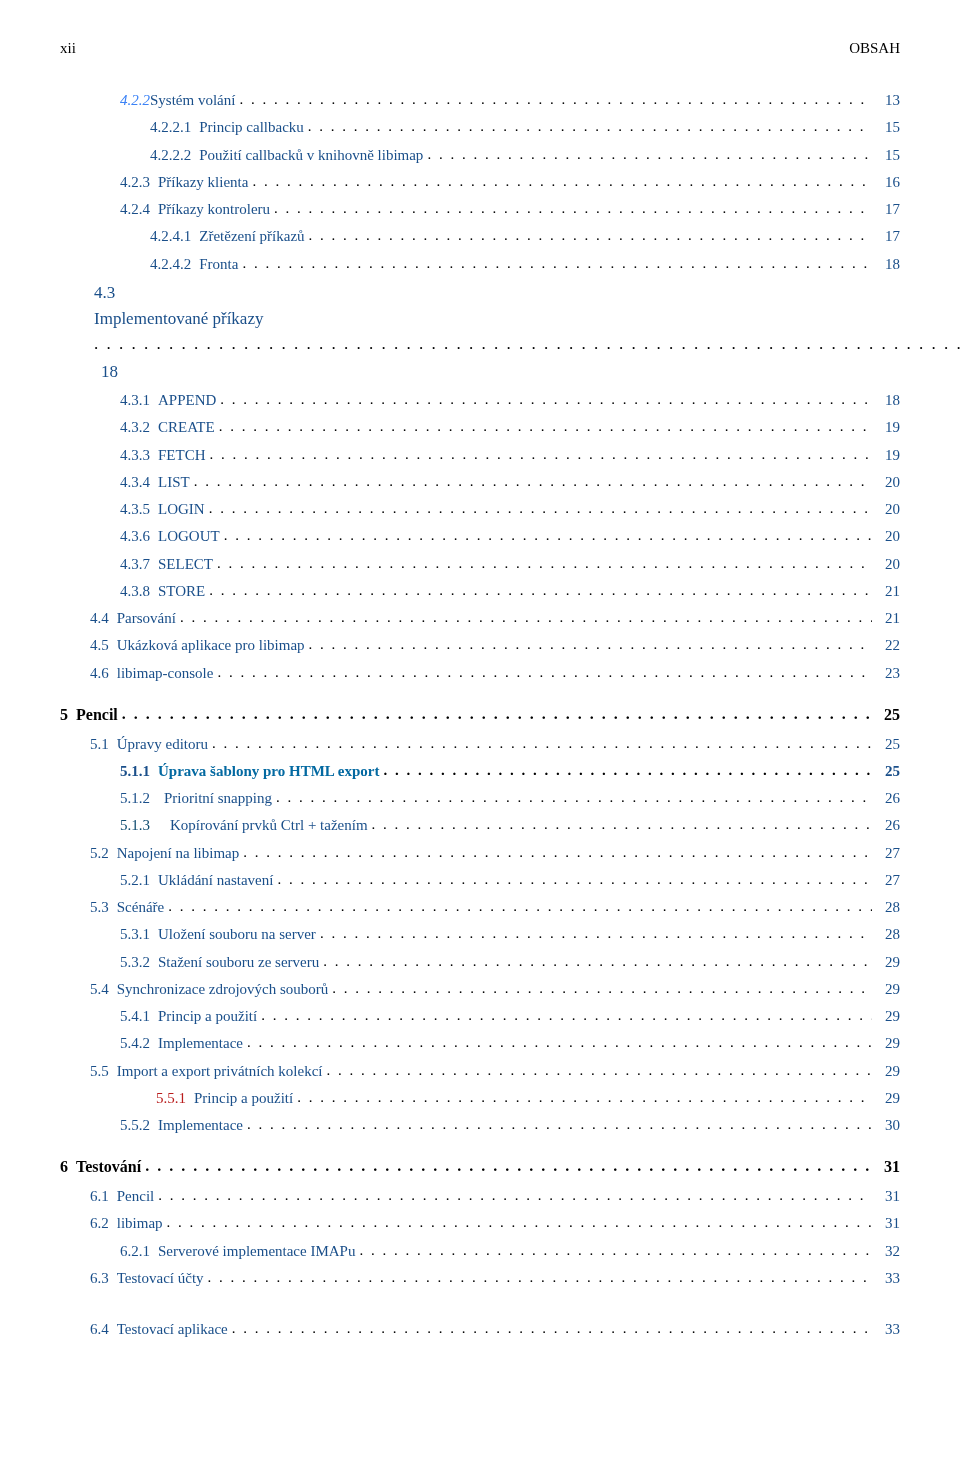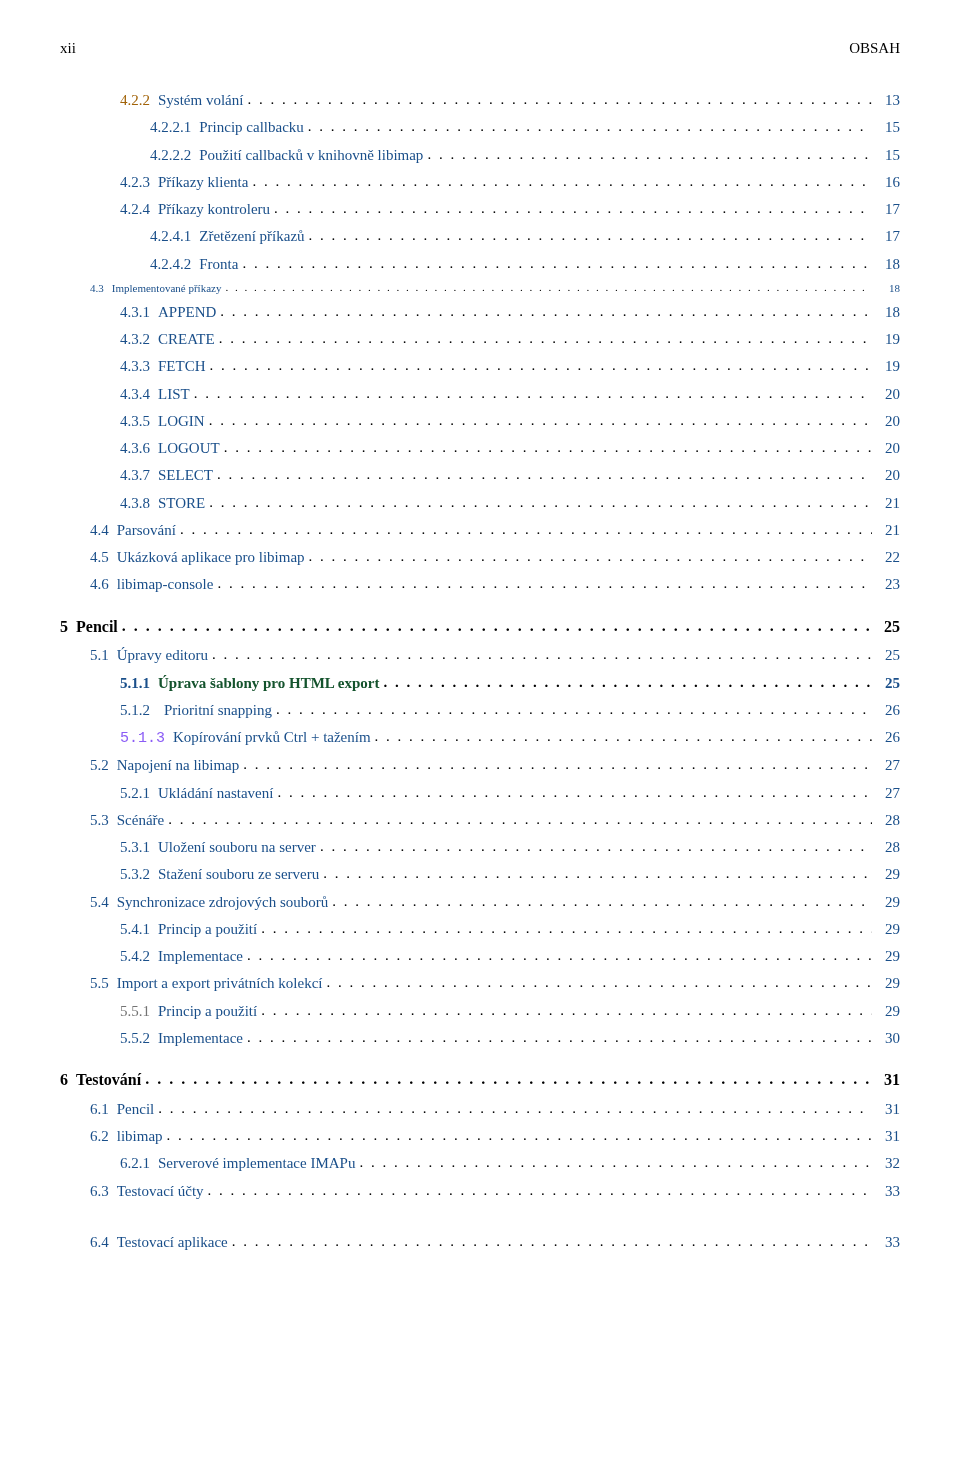--- a/index.html
+++ b/index.html
@@ -63,21 +63,21 @@
 </head>
 <body>
 
 <div class="page-header">
   <span>xii</span>
   <span>OBSAH</span>
 </div>
 
 <div id="toc-container">
 <div class="toc-entry indent-2" style="font-size: 15px;">
-      <span class="toc-number toc-link" style="margin-right: 8px; color: #a16207;">4.2.2</span>
+      <span class="toc-number toc-link" style="margin-right: 0; color: #3b82f6; font-style: italic;">4.2.2</span>
       <span class="toc-label toc-link" style="color: rgb(26, 79, 138);">Systém volání</span>
       <span class="toc-dots" style="overflow: hidden; white-space: nowrap;"><span class="dots-content" style="color:#000;">. . . . . . . . . . . . . . . . . . . . . . . . . . . . . . . . . . . . . . . . . . . . . . . . . . . . . . . . . . . . . . . . . . . . . . . . . . . . . . . .</span></span>
       <span class="toc-page" style="color: rgb(26, 79, 138);">13</span>
     </div>
     <div class="toc-entry" style="padding-left: 90px; font-size: 15px;">
       <span class="toc-number toc-link" style="margin-right: 8px; color: rgb(26, 79, 138);">4.2.2.1</span>
       <span class="toc-label toc-link" style="color: rgb(26, 79, 138);">Princip callbacku</span>
       <span class="toc-dots" style="overflow: hidden; white-space: nowrap;"><span class="dots-content" style="color:#000;">. . . . . . . . . . . . . . . . . . . . . . . . . . . . . . . . . . . . . . . . . . . . . . . . . . . . . . . . . . . . . . . . . . . . . . . . . . . . . . . .</span></span>
       <span class="toc-page" style="color: rgb(26, 79, 138);">15</span>
     </div>
@@ -104,21 +104,21 @@
       <span class="toc-label toc-link" style="color: rgb(26, 79, 138);">Zřetězení příkazů</span>
       <span class="toc-dots" style="overflow: hidden; white-space: nowrap;"><span class="dots-content" style="color:#000;">. . . . . . . . . . . . . . . . . . . . . . . . . . . . . . . . . . . . . . . . . . . . . . . . . . . . . . . . . . . . . . . . . . . . . . . . . . . . . . . .</span></span>
       <span class="toc-page" style="color: rgb(26, 79, 138);">17</span>
     </div>
     <div class="toc-entry" style="padding-left: 90px; font-size: 15px;">
       <span class="toc-number toc-link" style="margin-right: 8px; color: rgb(26, 79, 138);">4.2.4.2</span>
       <span class="toc-label toc-link" style="color: rgb(26, 79, 138);">Fronta</span>
       <span class="toc-dots" style="overflow: hidden; white-space: nowrap;"><span class="dots-content" style="color:#000;">. . . . . . . . . . . . . . . . . . . . . . . . . . . . . . . . . . . . . . . . . . . . . . . . . . . . . . . . . . . . . . . . . . . . . . . . . . . . . . . .</span></span>
       <span class="toc-page" style="color: rgb(26, 79, 138);">18</span>
     </div>
-    <div class="toc-entry indent-1" style="font-size: 11px;">
+    <div class="toc-entry indent-1" style="font-size: 17px; flex-direction: column;">
       <span class="toc-number toc-link" style="margin-right: 8px; color: rgb(26, 79, 138);">4.3</span>
       <span class="toc-label toc-link" style="color: rgb(26, 79, 138);">Implementované příkazy</span>
       <span class="toc-dots" style="overflow: hidden; white-space: nowrap;"><span class="dots-content" style="color:#000;">. . . . . . . . . . . . . . . . . . . . . . . . . . . . . . . . . . . . . . . . . . . . . . . . . . . . . . . . . . . . . . . . . . . . . . . . . . . . . . . .</span></span>
       <span class="toc-page" style="color: rgb(26, 79, 138);">18</span>
     </div>
     <div class="toc-entry indent-2" style="font-size: 15px;">
       <span class="toc-number toc-link" style="margin-right: 8px; color: rgb(26, 79, 138);">4.3.1</span>
       <span class="toc-label toc-link" style="color: rgb(26, 79, 138);">APPEND</span>
       <span class="toc-dots" style="overflow: hidden; white-space: nowrap;"><span class="dots-content" style="color:#000;">. . . . . . . . . . . . . . . . . . . . . . . . . . . . . . . . . . . . . . . . . . . . . . . . . . . . . . . . . . . . . . . . . . . . . . . . . . . . . . . .</span></span>
       <span class="toc-page" style="color: rgb(26, 79, 138);">18</span>
@@ -190,32 +190,32 @@
       <span class="toc-page">25</span>
     </div>
     <div class="toc-entry indent-1" style="font-size: 15px;">
       <span class="toc-number toc-link" style="margin-right: 8px; color: rgb(26, 79, 138);">5.1</span>
       <span class="toc-label toc-link" style="color: rgb(26, 79, 138);">Úpravy editoru</span>
       <span class="toc-dots" style="overflow: hidden; white-space: nowrap;"><span class="dots-content" style="color:#000;">. . . . . . . . . . . . . . . . . . . . . . . . . . . . . . . . . . . . . . . . . . . . . . . . . . . . . . . . . . . . . . . . . . . . . . . . . . . . . . . .</span></span>
       <span class="toc-page" style="color: rgb(26, 79, 138);">25</span>
     </div>
     <div class="toc-entry indent-2" style="font-size: 15px; font-weight: bold;">
       <span class="toc-number toc-link" style="margin-right: 8px; color: rgb(26, 79, 138);">5.1.1</span>
-      <span class="toc-label toc-link" style="color: #14532d;">Úprava šablony pro HTML export</span>
+      <span class="toc-label toc-link" style="color: #0369a1;">Úprava šablony pro HTML export</span>
       <span class="toc-dots" style="overflow: hidden; white-space: nowrap;"><span class="dots-content" style="color:#000;">. . . . . . . . . . . . . . . . . . . . . . . . . . . . . . . . . . . . . . . . . . . . . . . . . . . . . . . . . . . . . . . . . . . . . . . . . . . . . . . .</span></span>
       <span class="toc-page" style="color: rgb(26, 79, 138);">25</span>
     </div>
     <div class="toc-entry indent-2" style="font-size: 15px;">
       <span class="toc-number toc-link" style="margin-right: 14px; color: rgb(26, 79, 138);">5.1.2</span>
       <span class="toc-label toc-link" style="color: rgb(26, 79, 138);">Prioritní snapping</span>
       <span class="toc-dots" style="overflow: hidden; white-space: nowrap;"><span class="dots-content" style="color:#000;">. . . . . . . . . . . . . . . . . . . . . . . . . . . . . . . . . . . . . . . . . . . . . . . . . . . . . . . . . . . . . . . . . . . . . . . . . . . . . . . .</span></span>
       <span class="toc-page" style="color: rgb(26, 79, 138);">26</span>
     </div>
     <div class="toc-entry indent-2" style="font-size: 15px;">
-      <span class="toc-number toc-link" style="margin-right: 8px; color: #8b5cf6; font-family: Liberation Mono, monospace;">5.1.3</span>
+      <span class="toc-number toc-link" style="margin-right: 20px; color: #0c4a6e;">5.1.3</span>
       <span class="toc-label toc-link" style="color: rgb(26, 79, 138);">Kopírování prvků Ctrl + tažením</span>
       <span class="toc-dots" style="overflow: hidden; white-space: nowrap;"><span class="dots-content" style="color:#000;">. . . . . . . . . . . . . . . . . . . . . . . . . . . . . . . . . . . . . . . . . . . . . . . . . . . . . . . . . . . . . . . . . . . . . . . . . . . . . . . .</span></span>
       <span class="toc-page" style="color: rgb(26, 79, 138);">26</span>
     </div>
     <div class="toc-entry indent-1" style="font-size: 15px;">
       <span class="toc-number toc-link" style="margin-right: 8px; color: rgb(26, 79, 138);">5.2</span>
       <span class="toc-label toc-link" style="color: rgb(26, 79, 138);">Napojení na libimap</span>
       <span class="toc-dots" style="overflow: hidden; white-space: nowrap;"><span class="dots-content" style="color:#000;">. . . . . . . . . . . . . . . . . . . . . . . . . . . . . . . . . . . . . . . . . . . . . . . . . . . . . . . . . . . . . . . . . . . . . . . . . . . . . . . .</span></span>
       <span class="toc-page" style="color: rgb(26, 79, 138);">27</span>
     </div>
@@ -261,21 +261,21 @@
       <span class="toc-dots" style="overflow: hidden; white-space: nowrap;"><span class="dots-content" style="color:#000;">. . . . . . . . . . . . . . . . . . . . . . . . . . . . . . . . . . . . . . . . . . . . . . . . . . . . . . . . . . . . . . . . . . . . . . . . . . . . . . . .</span></span>
       <span class="toc-page" style="color: rgb(26, 79, 138);">29</span>
     </div>
     <div class="toc-entry indent-1" style="font-size: 15px;">
       <span class="toc-number toc-link" style="margin-right: 8px; color: rgb(26, 79, 138);">5.5</span>
       <span class="toc-label toc-link" style="color: rgb(26, 79, 138);">Import a export privátních kolekcí</span>
       <span class="toc-dots" style="overflow: hidden; white-space: nowrap;"><span class="dots-content" style="color:#000;">. . . . . . . . . . . . . . . . . . . . . . . . . . . . . . . . . . . . . . . . . . . . . . . . . . . . . . . . . . . . . . . . . . . . . . . . . . . . . . . .</span></span>
       <span class="toc-page" style="color: rgb(26, 79, 138);">29</span>
     </div>
     <div class="toc-entry indent-2" style="font-size: 15px;">
-      <span class="toc-number toc-link" style="margin-right: 8px; color: #737373;">5.5.1</span>
+      <span class="toc-number toc-link" style="margin-right: 8px; color: #b91c1c; margin-left: 36px;">5.5.1</span>
       <span class="toc-label toc-link" style="color: rgb(26, 79, 138);">Princip a použití</span>
       <span class="toc-dots" style="overflow: hidden; white-space: nowrap;"><span class="dots-content" style="color:#000;">. . . . . . . . . . . . . . . . . . . . . . . . . . . . . . . . . . . . . . . . . . . . . . . . . . . . . . . . . . . . . . . . . . . . . . . . . . . . . . . .</span></span>
       <span class="toc-page" style="color: rgb(26, 79, 138);">29</span>
     </div>
     <div class="toc-entry indent-2" style="font-size: 15px;">
       <span class="toc-number toc-link" style="margin-right: 8px; color: rgb(26, 79, 138);">5.5.2</span>
       <span class="toc-label toc-link" style="color: rgb(26, 79, 138);">Implementace</span>
       <span class="toc-dots" style="overflow: hidden; white-space: nowrap;"><span class="dots-content" style="color:#000;">. . . . . . . . . . . . . . . . . . . . . . . . . . . . . . . . . . . . . . . . . . . . . . . . . . . . . . . . . . . . . . . . . . . . . . . . . . . . . . . .</span></span>
       <span class="toc-page" style="color: rgb(26, 79, 138);">30</span>
     </div>

